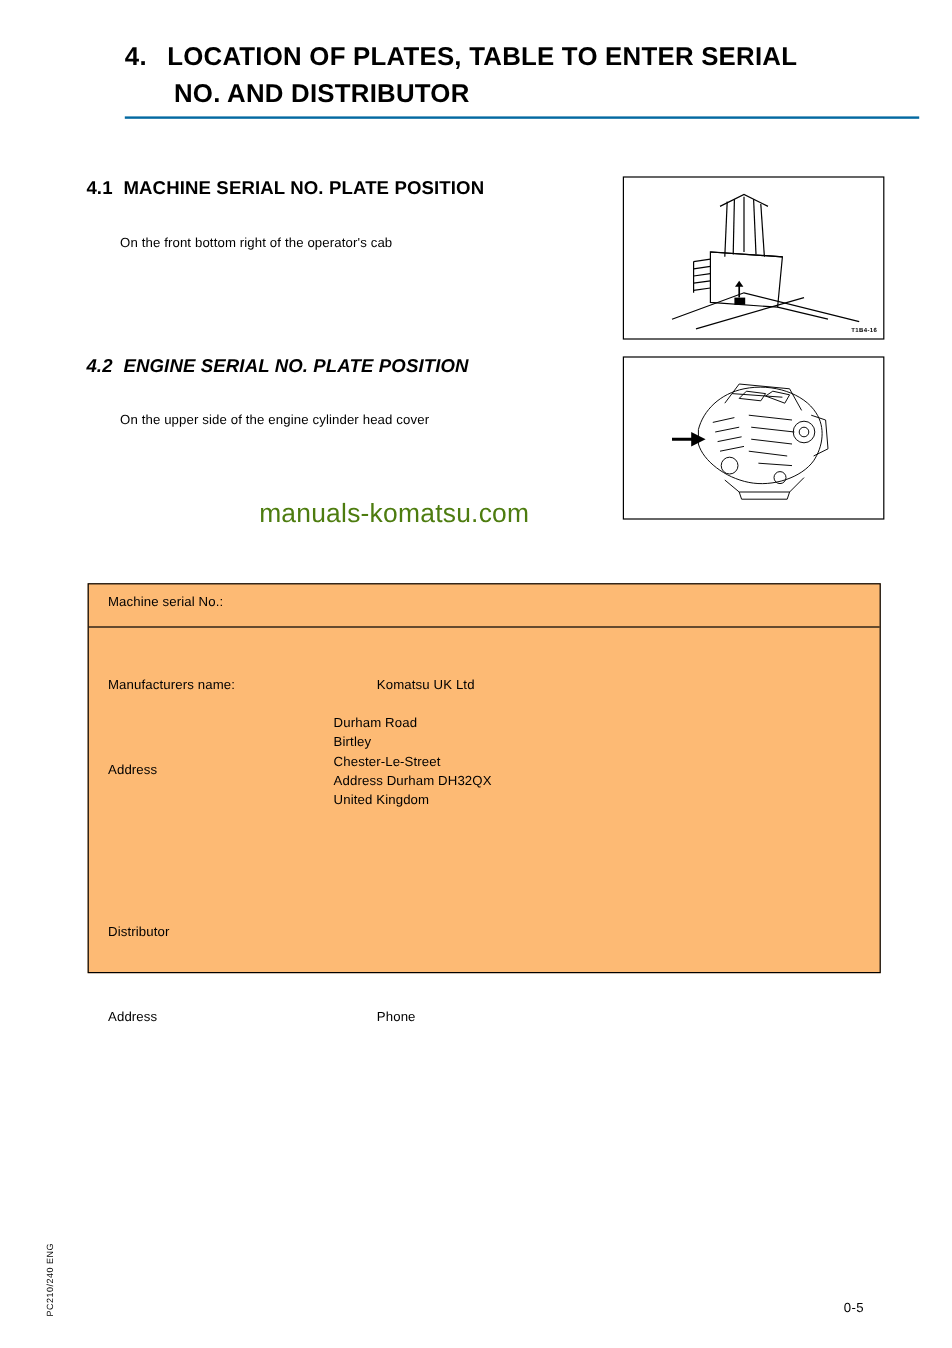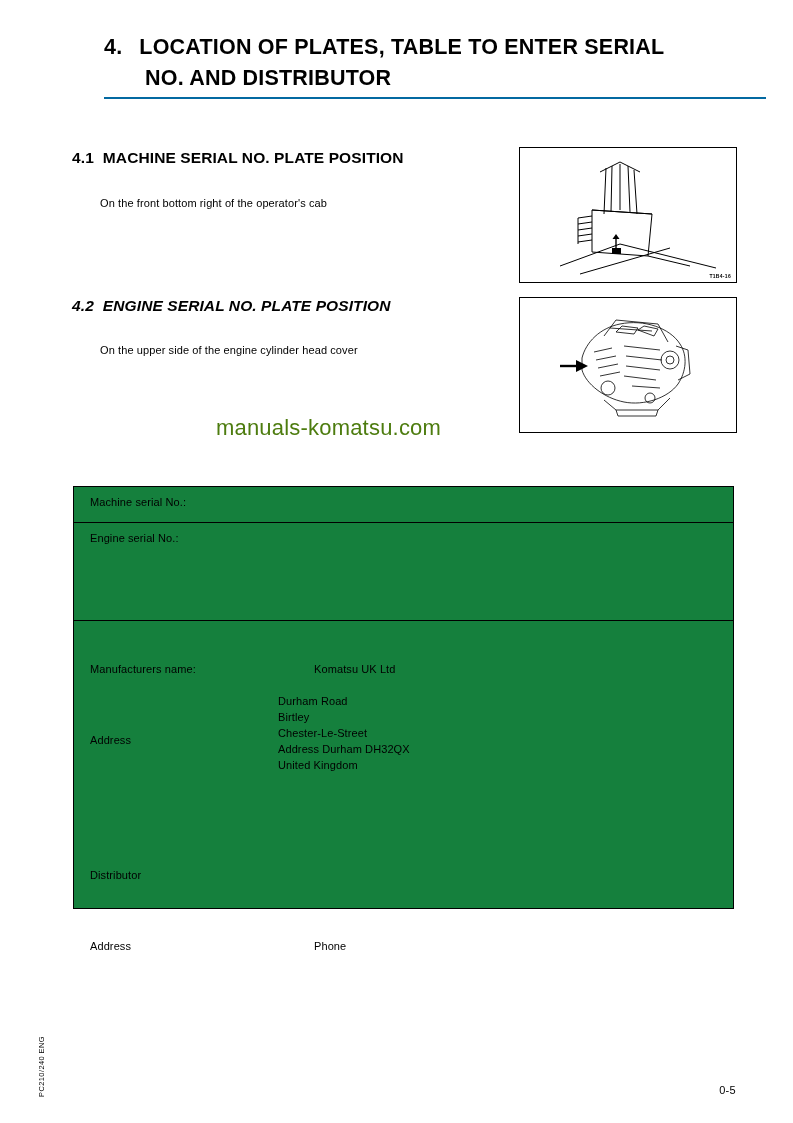--- a/index.html
+++ b/index.html
@@ -87,21 +87,21 @@
   .figbox svg { display: block; }
 
   
   .form-table {
     position: absolute;
     left: 73px;
     top: 486px;
     width: 661px;
     border: 1.5px solid #000;
     box-sizing: border-box;
-    background: #15803d;
+    background: #fdba74;
   }
   .frow {
     position: relative;
     box-sizing: border-box;
     padding: 9px 0 0 16px;
     font-size: 11px;
     letter-spacing: 0.1px;
   }
   .frow.r1 { height: 36px; border-bottom: 1.5px solid #000; }
   .frow.r2 { height: 98px; border-bottom: 1.5px solid #000; }
@@ -139,21 +139,21 @@
     text-align: center;
     font-size: 22px;
     color: #4d7c0f;
     letter-spacing: 0.2px;
     font-family: "Liberation Sans", sans-serif;
   }
 
   
   .footer-page {
     position: absolute;
-    right: 57px;
+    right: 73px;
     bottom: 27px;
     font-size: 11px;
     letter-spacing: 0.3px;
   }
   .side-code {
     position: absolute;
     left: 46px;
     bottom: 26px;
     font-size: 7.5px;
     letter-spacing: 0.4px;
@@ -261,24 +261,20 @@
   </div>
 
 
   <div class="form-table">
 
     <div class="frow r1">
       <span>Machine serial No.:</span>
       <span></span>
     </div>
 
-    <div class="frow r2">
-      <span>Engine serial No.:</span>
-      <span></span>
-    </div>
 
     <div class="frow r3">
 
       <div class="kv" style="top:18px">
         <span class="k">Manufacturers name:</span>
         <span class="v">Komatsu UK Ltd</span>
       </div>
 
       <div class="kv" style="top:50px">
         <span class="k">Address</span>

